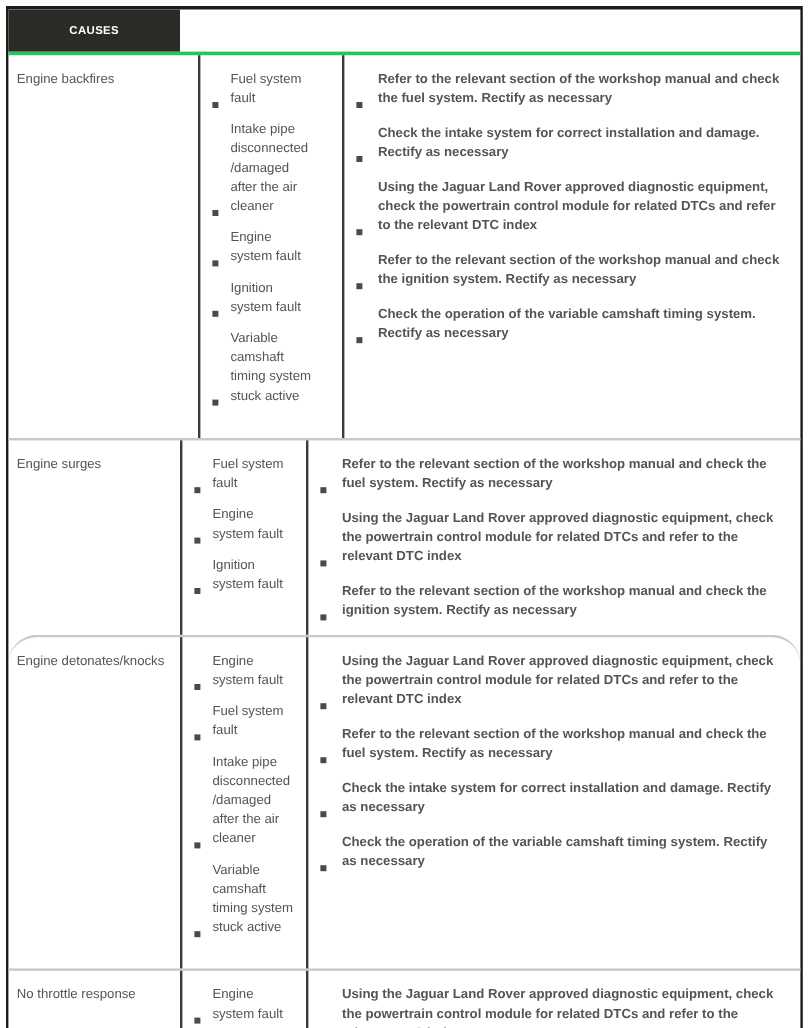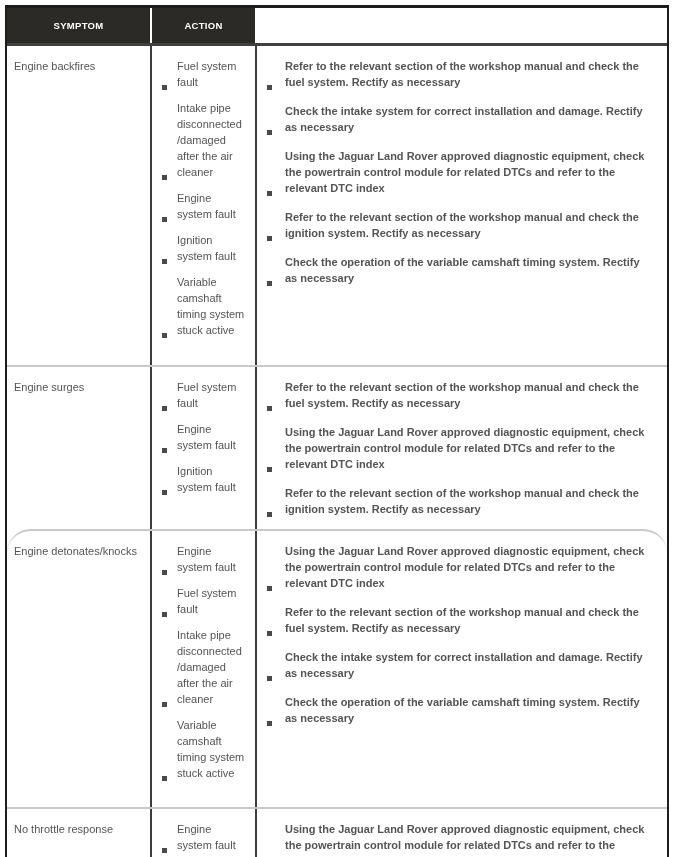--- a/index.html
+++ b/index.html
@@ -40,21 +40,21 @@
     justify-content: center;
     text-align: center;
     min-height: 35px;
     box-sizing: border-box;
     padding: 4px 6px;
   }
   .t-head .cell + .cell { border-left: 2px solid #ffffff; }
   .t-head .hdr-wrap { display: block; max-width: 70px; line-height: 13px; }
   
   .t-body-row { border-top: 2px solid #c9c9c9; }
-  .t-body-row.first { border-top: 3px solid #404040; }
+  .t-body-row.first { border-top: 3px solid #22c55e; gap: 15px; }
   .t-body-row .cell {
     box-sizing: border-box;
     color: #545456;
     font-size: 11px;
     line-height: 16px;
   }
   .t-body-row .cell + .cell { border-left: 2px solid #3b3b3b; }
   .cell.symptom { padding: 12px 8px 12px 7px; }
   .cell.causes  { padding: 12px 8px 12px 10px; }
   .cell.actions { padding: 12px 16px 12px 10px; }
@@ -78,24 +78,21 @@
   .actions .btext { margin-left: 13px; max-width: 370px; font-weight: bold; }
 </style>
 </head>
 <body>
 
 <div class="page">
   <div class="diag-table">
 
     <div class="t-row t-head">
       <div class="cell">
-        <span class="hdr-wrap">SYMPTOM</span>
-      </div>
-      <div class="cell">
-        <span class="hdr-wrap">ACTION</span>
+        <span class="hdr-wrap">CAUSES</span>
       </div>
     </div>
 
     <div class="t-row t-body-row first row-0">
       <div class="cell symptom">
         <span>Engine backfires</span>
       </div>
       <div class="cell causes">
         <ul class="blist">
           <li class="bitem">

